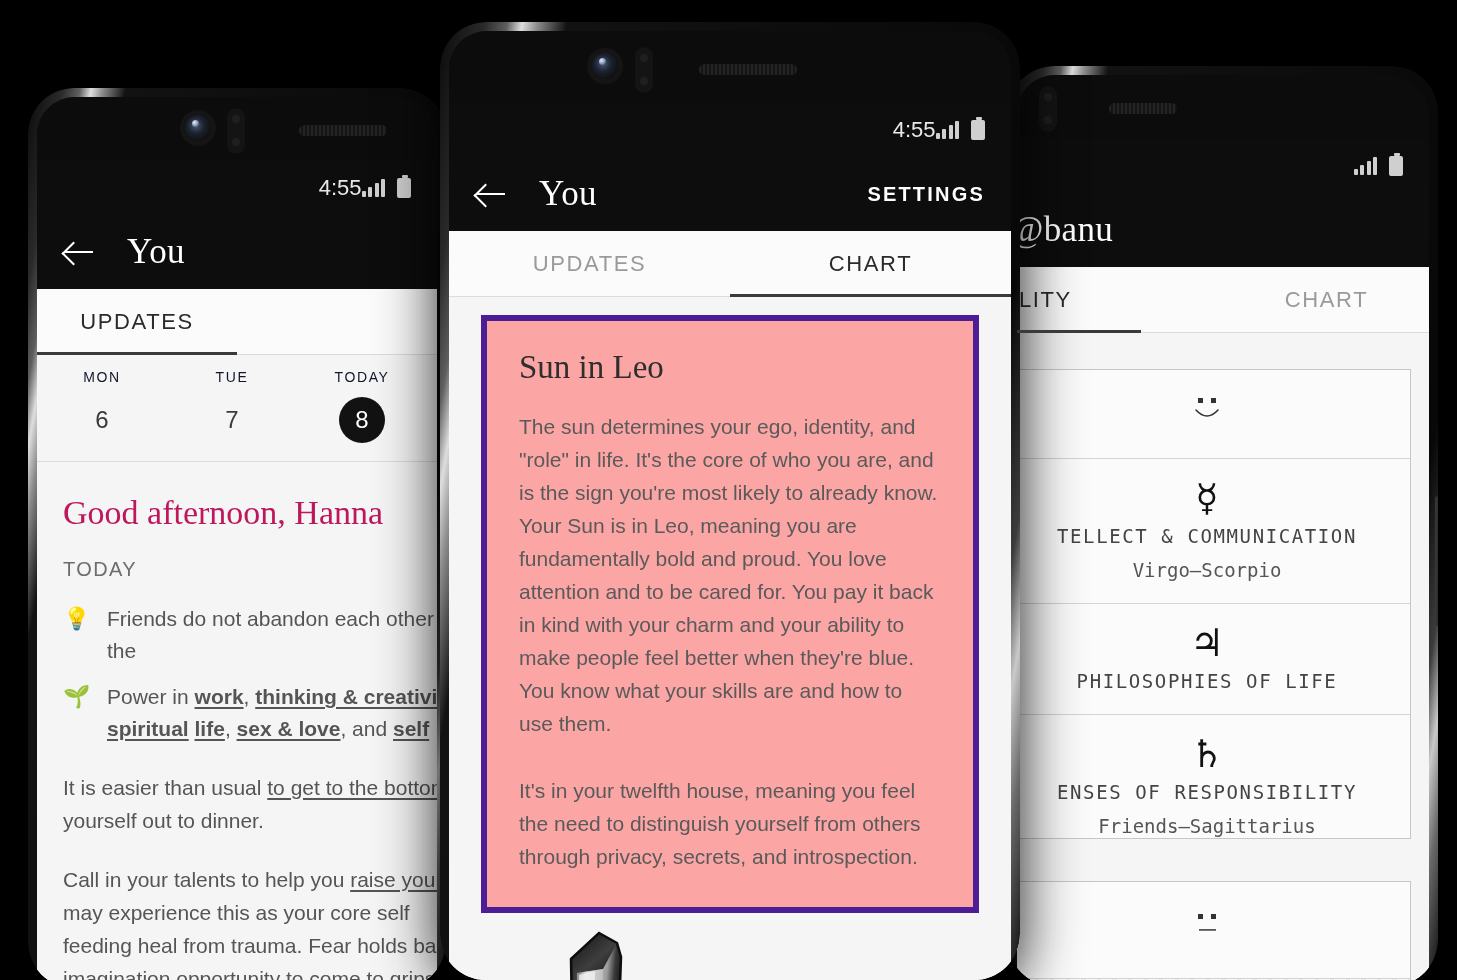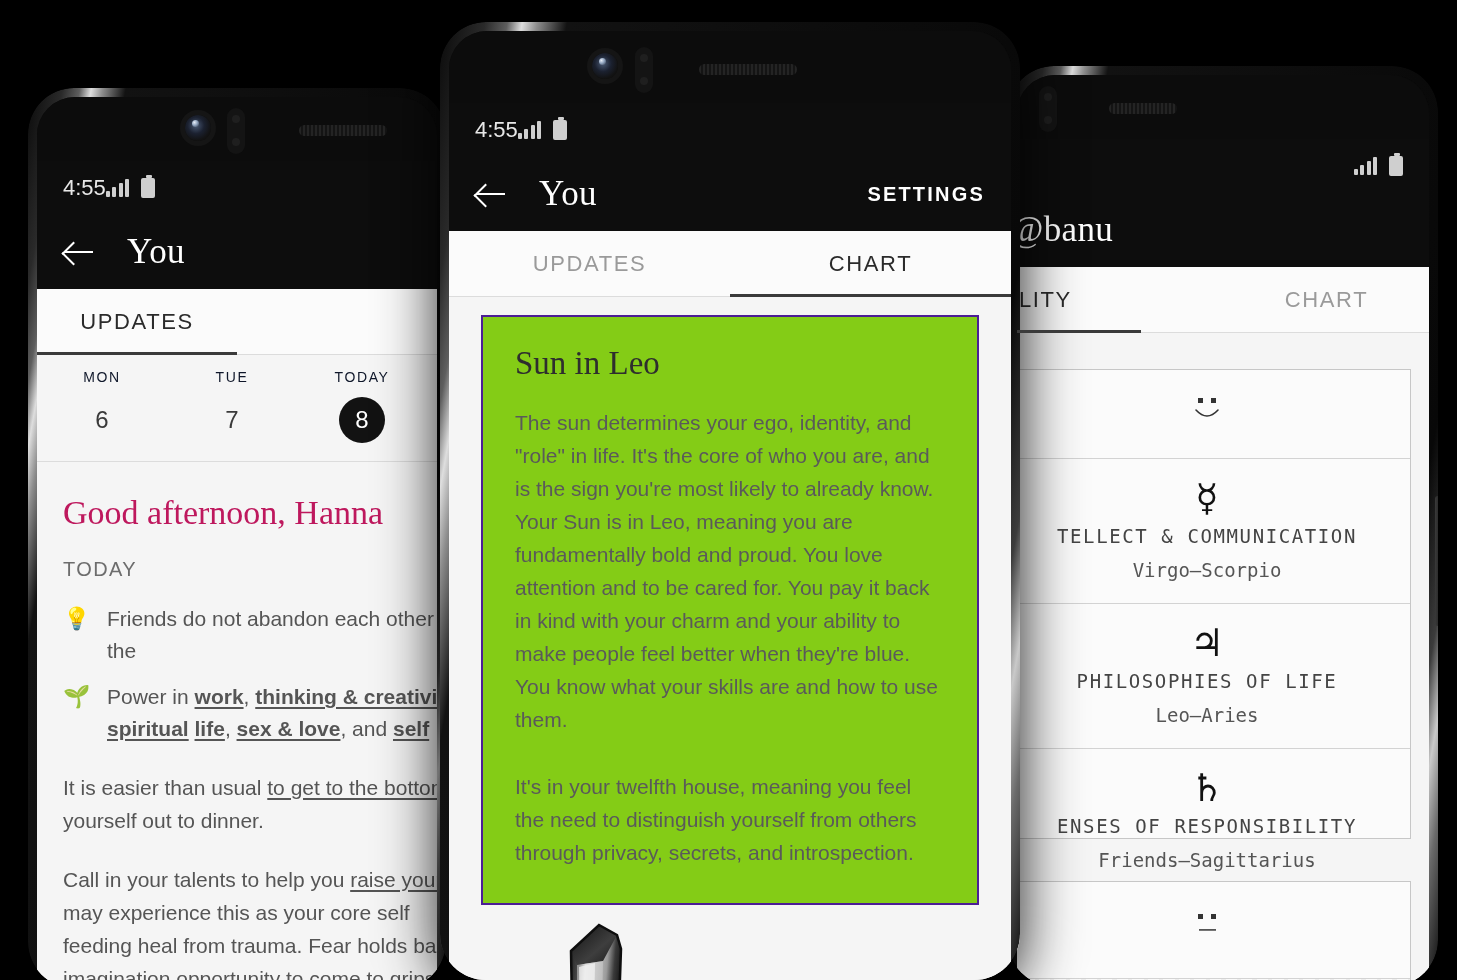--- a/index.html
+++ b/index.html
@@ -28,21 +28,21 @@
   .sensor-pill { position: absolute; width: 18px; height: 46px; border-radius: 9px; background: #141414; }
   .sensor-pill i { position:absolute; left:5px; width:8px; height:8px; border-radius:50%; background:#1f1f1f; display:block; }
   .sensor-pill i.a { top: 7px; } .sensor-pill i.b { top: 30px; }
   .speaker { position: absolute; height: 11px; border-radius: 6px; background: #1a1a1a;
       background-image: repeating-linear-gradient(90deg,#242424 0 2px,#141414 2px 4px); }
   .side-btn { position: absolute; border-radius: 3px; background: linear-gradient(90deg,#3a3a3a,#1a1a1a); }
 
   
   .screen { position: absolute; left: 0; right: 0; top: 64px; bottom: 0; background: #f7f7f7; overflow: hidden; }
   .statusbar { height: 54px; background: #0d0d0d; color: #e8e8e8; display: flex; align-items: center;
-      justify-content: flex-start; padding: 0 26px; font-size: 22px; }
+      justify-content: flex-end; padding: 0 26px; font-size: 22px; }
   .sb-right { display: flex; align-items: center; gap: 12px; }
   .bars { display: flex; align-items: flex-end; gap: 2.5px; height: 18px; }
   .bars span { width: 4px; background: #cfcfcf; border-radius: 1px; }
   .bars span:nth-child(1){height:6px;} .bars span:nth-child(2){height:10px;}
   .bars span:nth-child(3){height:14px;} .bars span:nth-child(4){height:18px;}
   .batt { width: 14px; height: 20px; border: 2px solid #cfcfcf; border-radius: 2px; position: relative; background:#cfcfcf; }
   .batt::before { content:""; position:absolute; top:-5px; left:3px; width:6px; height:3px; background:#cfcfcf; border-radius:1px; }
 
   .appbar { height: 74px; background: #0d0d0d; display: flex; align-items: center; padding: 0 26px; color: #fff; }
   .back-arrow { width: 34px; height: 34px; position: relative; flex: none; }
@@ -55,21 +55,21 @@
   .tabs { height: 66px; background: #fbfbfb; display: flex; position: relative; }
   .tab { flex: 1; display: flex; align-items: center; justify-content: center;
       font-size: 22px; letter-spacing: 1.6px; color: #9a9a9a; }
   .tab.active { color: #2b2b2b; }
   .tabs::after { content:""; position:absolute; left:0; right:0; bottom:0; height:1px; background:#dcdcdc; }
   .tab-ind { position: absolute; bottom: 0; height: 3px; background: #3a3a3a; z-index: 2; }
 
   .body { position:absolute; left:0; right:0; top:194px; bottom:0; background:#f5f5f5; overflow:hidden; }
 
   
-  .card { background:#84cc16; border:2px solid #4c1d95; }
+  .card { background:#fca5a5; border:6px solid #4c1d95; }
   .card-title { font-family:"Liberation Serif", serif; font-size:33px; color:#2e2e2e; }
   .card-p { font-size:21px; line-height:33px; color:#5a5a5a; }
 
   
   .crystal { position: relative; width: 92px; height: 150px; }
   .crystal svg { display:block; }
 
   
   .daystrip { display:flex; background:#f5f5f5; border-bottom:1px solid #dcdcdc; padding: 14px 0 18px; }
   .day { flex:1; text-align:center; }
@@ -227,21 +227,20 @@
 
             <div class="chartrow">
               <div class="glyph">☿</div>
               <div class="crow-name">TELLECT &amp; COMMUNICATION</div>
               <div class="crow-sub">Virgo—Scorpio</div>
             </div>
 
             <div class="chartrow">
               <div class="glyph">♃</div>
               <div class="crow-name">PHILOSOPHIES OF LIFE</div>
-              <div class="crow-sub">Leo—Aries</div>
             </div>
 
             <div class="chartrow">
               <div class="glyph">♄</div>
               <div class="crow-name">ENSES OF RESPONSIBILITY</div>
               <div class="crow-sub">Friends—Sagittarius</div>
             </div>
           </div>
 
           <div class="chartbox" style="margin:42px 18px 0 -14px; height:320px;">

